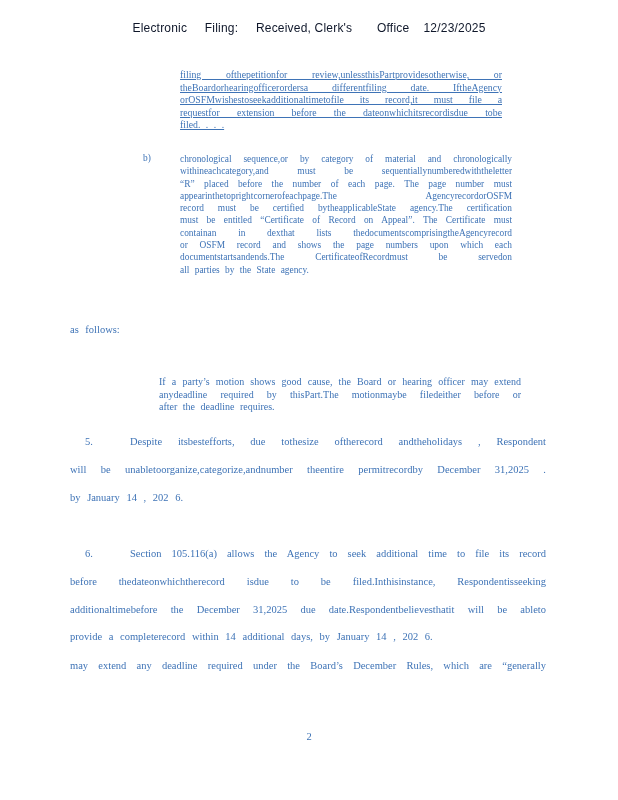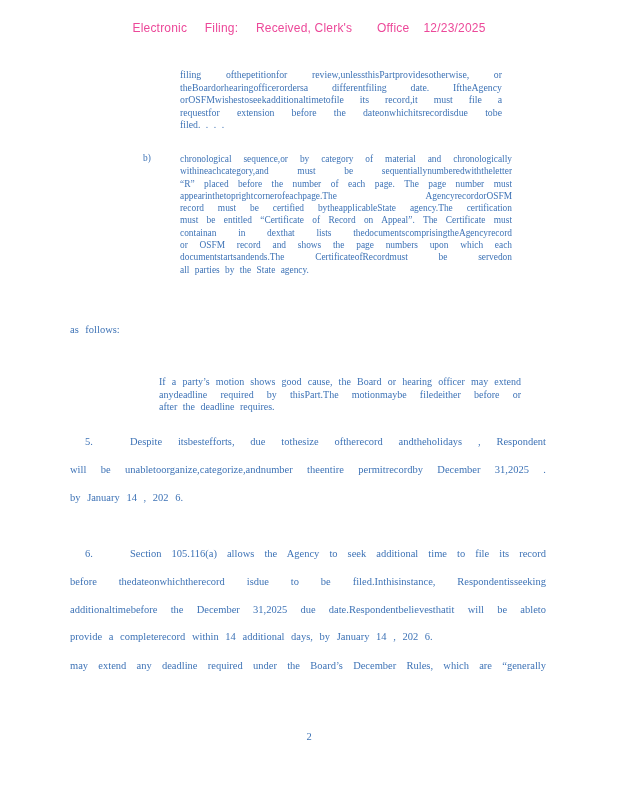--- a/index.html
+++ b/index.html
@@ -30,21 +30,21 @@
   }
   .line.short { text-align-last: left; }
   .num {
     display: inline-block;
     width: 60px;
     padding-left: 15px;
     box-sizing: border-box;
   }
   
   .b-quote1 { left: 180px; top: 69px; width: 322px; font-size: 9.8px; }
-  .b-quote1 .line { line-height: 12.5px; height: 12.5px; }
+  .b-quote1 .line { line-height: 12.5px; height: 12.5px; text-decoration: underline; }
   .b-quote1 .line.short { word-spacing: 3px; }
   
   .b-itemb { left: 143px; top: 153px; width: 369px; font-size: 9.4px; }
   .b-itemb .itemb-label { position: absolute; left: 0; top: 0; }
   .b-itemb .itemb-lines { margin-left: 37px; width: 332px; }
   .b-itemb .line { line-height: 12.3px; height: 12.3px; }
   .b-itemb .line.short { word-spacing: 3px; }
   
   .b-para { left: 70px; width: 476px; font-size: 10.5px; }
   .b-para .line { line-height: 27.8px; height: 27.8px; }
@@ -63,21 +63,21 @@
     left: 0;
     width: 100%;
     text-align: center;
     font-size: 10.5px;
   }
 </style>
 </head>
 <body>
 
 <div class="page" style="color: rgb(62, 115, 182);">
-  <div class="stamp" style="color: #ec4899;">Electronic     Filing:     Received, Clerk's       Office    12/23/2025</div>
+  <div class="stamp" style="color: #0f172a;">Electronic     Filing:     Received, Clerk's       Office    12/23/2025</div>
 
   <div id="doc-body">
       <div class="block b-quote1">
         <div class="line">filing ofthepetitionfor review,unlessthisPartprovidesotherwise, or</div>
         <div class="line">theBoardorhearingofficerordersa differentfiling date. IftheAgency</div>
         <div class="line">orOSFMwishestoseekadditionaltimetofile its record,it must file a</div>
         <div class="line">requestfor extension before the dateonwhichitsrecordisdue tobe</div>
         <div class="line short">filed.  . . .</div>
       </div>
       <div class="block b-itemb">

